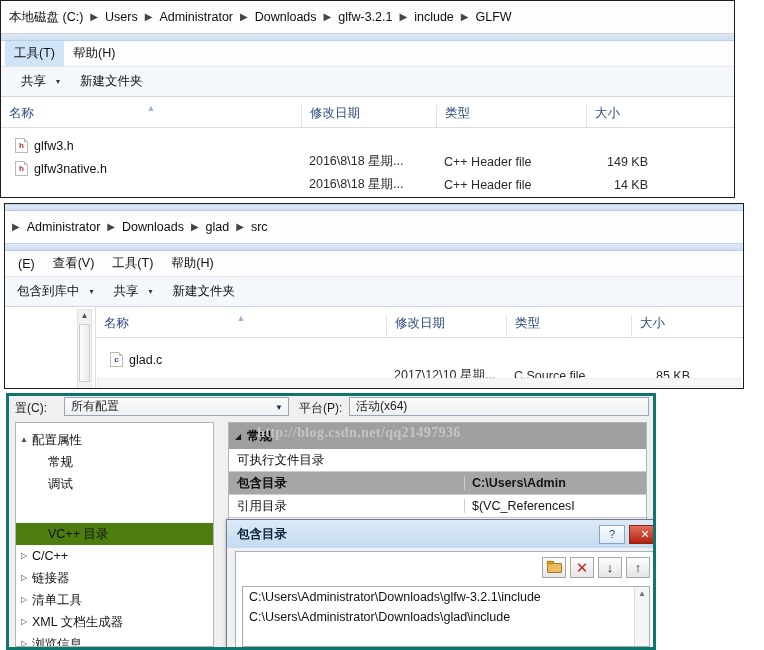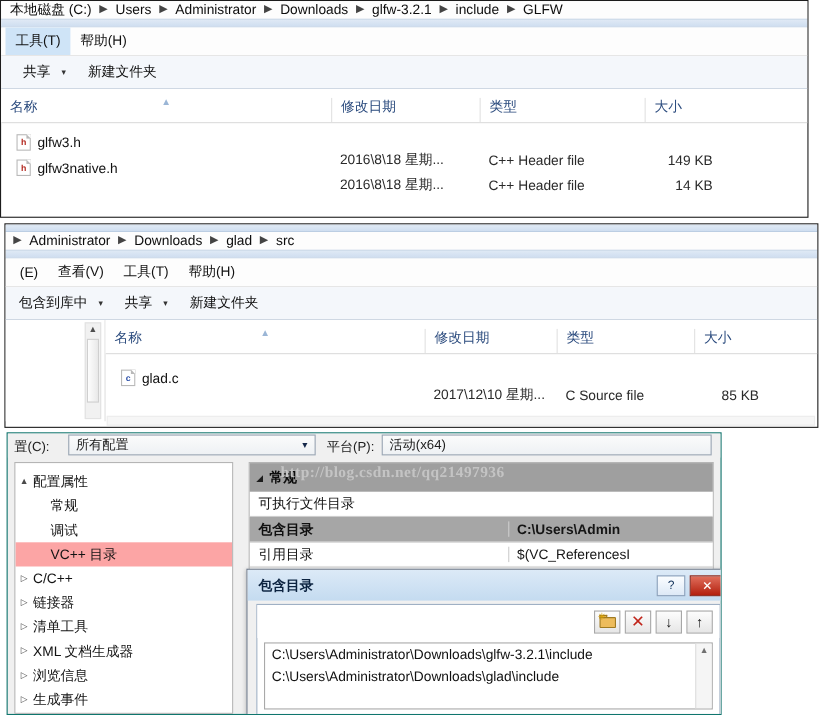--- a/index.html
+++ b/index.html
@@ -5,21 +5,21 @@
   html,body{margin:0;padding:0;background:#ffffff;}
   body{
     width:764px;height:650px;position:relative;overflow:hidden;
     font-family:"Liberation Sans","DejaVu Sans",sans-serif;
     font-size:12px;color:#1a1a1a;
     -webkit-font-smoothing:antialiased;
   }
   .win{position:absolute;background:#fff;border:1px solid #1c1c1c;box-sizing:border-box;overflow:hidden;}
 
   
-  .addrbar{height:16px;background:#fdfdfd;display:flex;align-items:center;padding:0 6px;box-sizing:border-box;}
+  .addrbar{height:32px;background:#fdfdfd;display:flex;align-items:center;padding:0 6px;box-sizing:border-box;}
   .crumbs{display:flex;align-items:center;white-space:nowrap;font-size:12.5px;color:#0d0d0d;}
   .crumb{padding:0 2px;}
   .crumb.first{text-decoration:none;}
   .sep{color:#444;padding:0 5px;font-size:10px;line-height:1;}
   .addr-strip{height:6px;background:linear-gradient(#dfe9f5,#cfdef0);border-top:1px solid #c6d5e7;border-bottom:1px solid #bccee3;}
   .menubar{height:26px;display:flex;align-items:center;background:#fdfdfd;padding-left:4px;box-sizing:border-box;
            border-bottom:1px solid #e6e6e6;}
   .menu-item{font-size:12.5px;padding:4px 9px;color:#111;}
   .menu-item.sel{background:#cfe4f7;}
   .toolbar{height:30px;display:flex;align-items:center;background:#f4f7fb;
@@ -73,34 +73,34 @@
   #win2 .col.c3{width:125px;}
   #win2 .col.c4{width:75px;}
   #win2 .frow .fname{width:290px;}
   #win2 .frow .c2{width:120px;}
   #win2 .frow .c3{width:125px;}
   #win2 .frow .c4{width:75px;}
   #win2 .btmsb{position:absolute;left:92px;right:2px;bottom:1px;height:9px;background:#f6f6f6;border:1px solid #ededed;
                box-sizing:border-box;}
 
   
-  #win3{left:6px;top:393px;width:650px;height:257px;background:#f0f0f0;border:1px solid #0f766e;}
+  #win3{left:6px;top:393px;width:650px;height:257px;background:#f0f0f0;border:3px solid #0f766e;}
   #vs-toprow{position:relative;height:22px;background:#f0f0f0;overflow:hidden;}
   .vs-lbl{position:absolute;font-size:12px;color:#1d1d1d;white-space:nowrap;}
   .vs-combo{position:absolute;height:19px;background:linear-gradient(#fbfbfb,#eef1f4);
             border:1px solid #9aa6b4;box-sizing:border-box;display:flex;align-items:center;
             padding-left:6px;font-size:12px;color:#202020;}
   .vs-combo .arrow{position:absolute;right:5px;top:50%;transform:translateY(-50%);font-size:8px;color:#15284a;}
   #vs-main{position:absolute;left:0;right:0;top:22px;bottom:0;display:flex;}
   
   #vs-tree{width:199px;background:#fff;border:1px solid #b5b5b5;box-sizing:border-box;margin:4px 0 0 6px;
            padding-top:6px;flex:none;overflow:hidden;}
   .tnode{height:22px;display:flex;align-items:center;font-size:12.5px;color:#121212;white-space:nowrap;}
   .tnode .tw{width:16px;flex:none;text-align:center;font-size:8px;color:#4a4a4a;line-height:1;}
-  .tnode.sel{background:#fca5a5;}
+  .tnode.sel{background:#4d7c0f;margin-top:28px;}
   .tnode.lvl1{padding-left:0px;}
   .tnode.lvl2 .tlabel{padding-left:16px;}
   
   #vs-gridwrap{flex:1;position:relative;margin:4px 6px 0 6px;overflow:hidden;}
   #vs-grid{position:absolute;left:8px;top:0;right:0;background:#fff;border:1px solid #b5b5b5;box-sizing:border-box;}
   .grp-row{height:26px;background:#9f9f9f;display:flex;align-items:center;color:#0c0c0c;font-size:12.5px;font-weight:bold;
            position:relative;}
   .grp-row .tw{width:18px;text-align:center;font-size:8px;font-weight:normal;color:#1c1c1c;}
   .prow{height:22px;display:flex;align-items:center;border-bottom:1px solid #cdcdcd;font-size:12.5px;}
   .prow.sel{background:#a6a6a6;}

